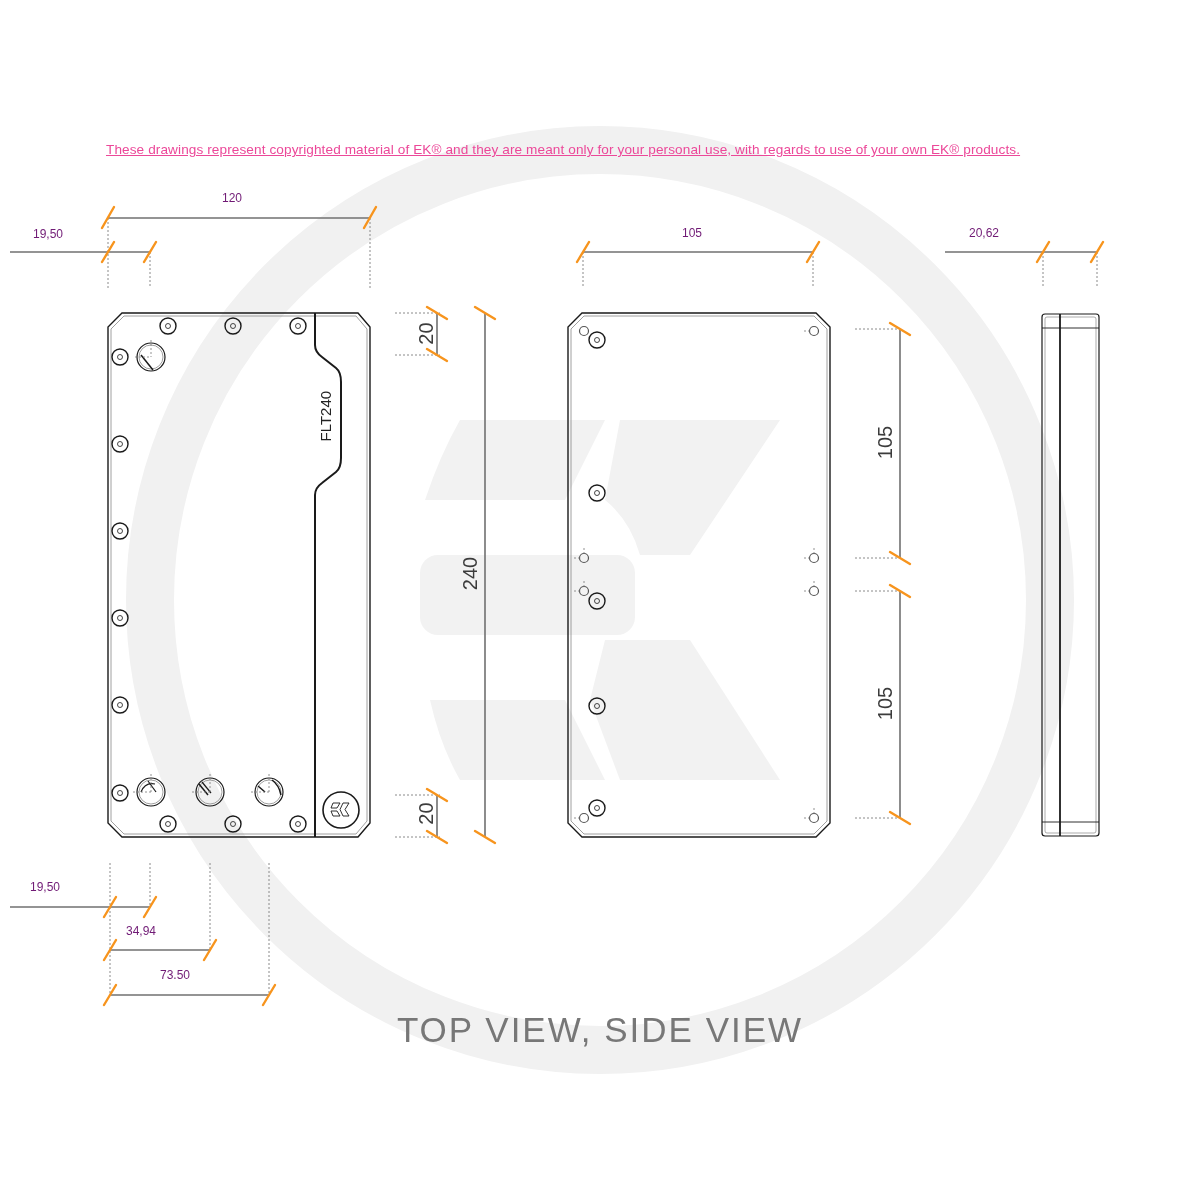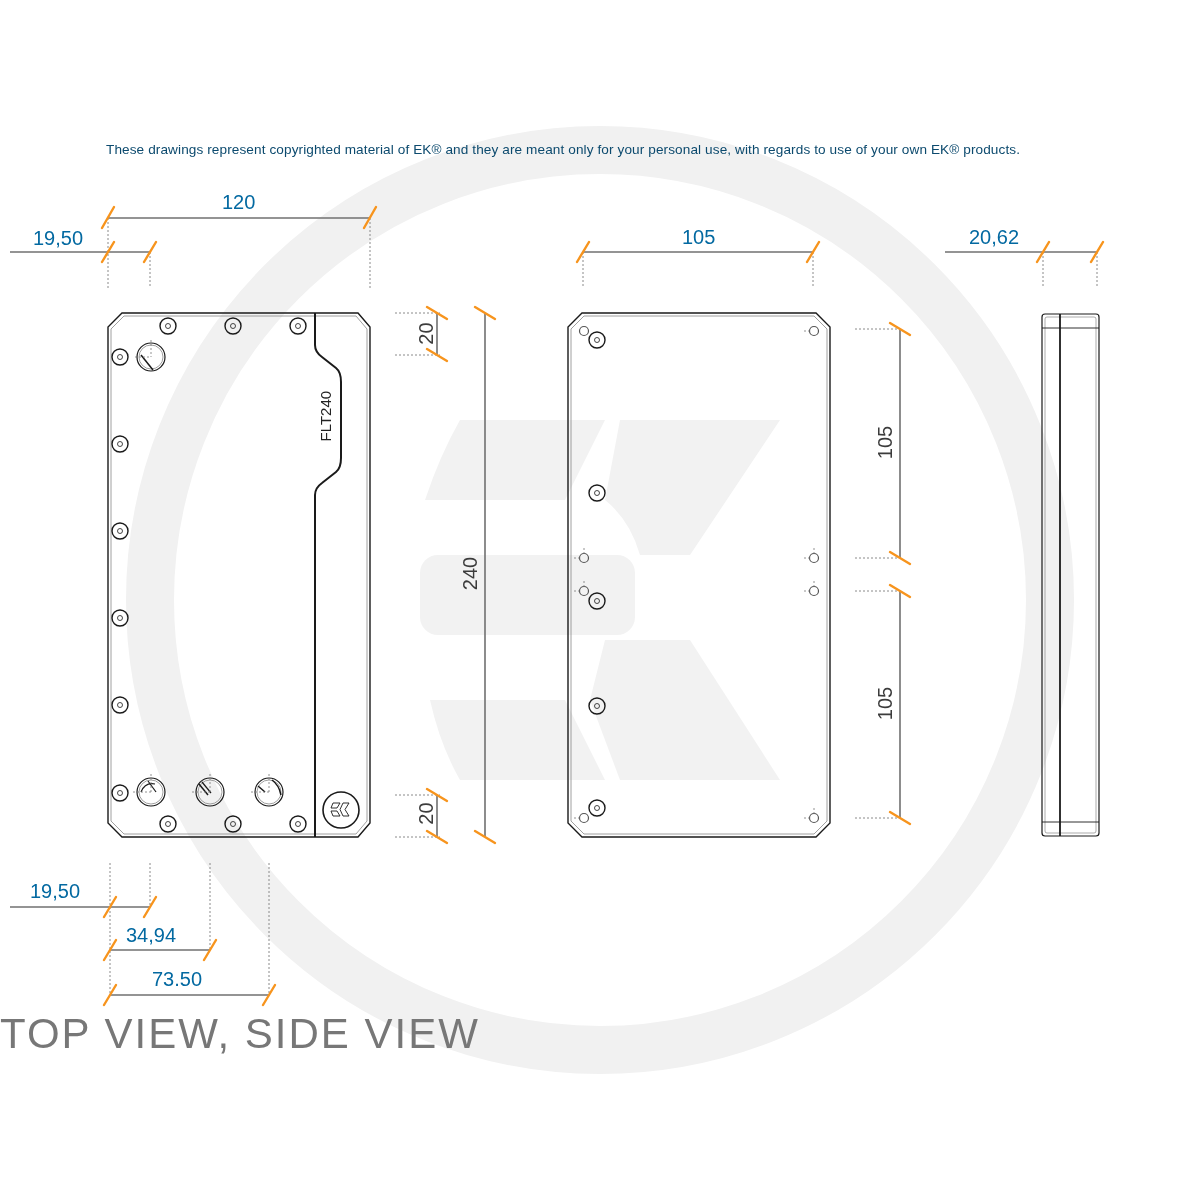--- a/index.html
+++ b/index.html
@@ -1,21 +1,21 @@
 <!DOCTYPE html>
 <html><head>
 <meta charset="utf-8">
 <style>
   html,body{margin:0;padding:0;background:#fff;}
   body{width:1200px;height:1200px;position:relative;overflow:hidden;font-family:"DejaVu Sans Condensed","DejaVu Sans",sans-serif;}
   #stage{position:absolute;left:0;top:0;width:1200px;height:1200px;}
-  .notice{position:absolute;left:106px;width:1000px;color:#0c4a6e;font-size:13.6px;letter-spacing:0.1px;white-space:nowrap;font-family:"Liberation Sans",sans-serif;}
-  .dimlabel{position:absolute;color:#0369a1;font-size:20px;font-family:"Liberation Sans",sans-serif;white-space:nowrap;}
+  .notice{position:absolute;left:106px;width:1000px;color:#ec4899;font-size:13.6px;letter-spacing:0.1px;white-space:nowrap;font-family:"Liberation Sans",sans-serif;text-decoration:underline;}
+  .dimlabel{position:absolute;color:#701a75;font-size:12px;font-family:"Liberation Sans",sans-serif;white-space:nowrap;}
   .vlabel{position:absolute;color:#3c3c3c;font-size:20px;font-family:"Liberation Sans",sans-serif;white-space:nowrap;transform:rotate(-90deg);transform-origin:center center;}
-  .caption{position:absolute;left:0;width:1200px;top:1010px;text-align:left;color:#777;font-size:42px;letter-spacing:2px;font-family:"Liberation Sans",sans-serif;}
+  .caption{position:absolute;left:0;width:1200px;top:1010px;text-align:center;color:#777;font-size:35px;letter-spacing:2px;font-family:"Liberation Sans",sans-serif;}
   .partlabel{position:absolute;color:#222;font-size:15px;font-family:"Liberation Sans",sans-serif;transform:rotate(-90deg);transform-origin:center center;white-space:nowrap;}
 </style>
 </head>
 <body>
 
 <div id="stage">
 
   <svg width="1200" height="1200" viewBox="0 0 1200 1200" style="position:absolute;left:0;top:0">
 
     <g>
@@ -213,21 +213,21 @@
 
   <div class="dimlabel" style="left:222px;top:191px">120</div>
   <div class="dimlabel" style="left:33px;top:227px">19,50</div>
   <div class="vlabel" style="left:450px;top:562px;width:40px;text-align:center">240</div>
   <div class="vlabel" style="left:406px;top:322px;width:40px;text-align:center">20</div>
   <div class="vlabel" style="left:406px;top:802px;width:40px;text-align:center">20</div>
   <div class="partlabel" style="left:300px;top:408px;width:50px;text-align:center">FLT240</div>
 
   <div class="dimlabel" style="left:30px;top:880px">19,50</div>
   <div class="dimlabel" style="left:126px;top:924px">34,94</div>
-  <div class="dimlabel" style="left:152px;top:968px">73.50</div>
+  <div class="dimlabel" style="left:160px;top:968px">73.50</div>
 
   <div class="dimlabel" style="left:682px;top:226px">105</div>
   <div class="vlabel" style="left:860px;top:431px;width:50px;text-align:center">105</div>
   <div class="vlabel" style="left:860px;top:692px;width:50px;text-align:center">105</div>
 
   <div class="dimlabel" style="left:969px;top:226px">20,62</div>
 
   <div class="caption">TOP VIEW, SIDE VIEW</div>
 </div>
 

